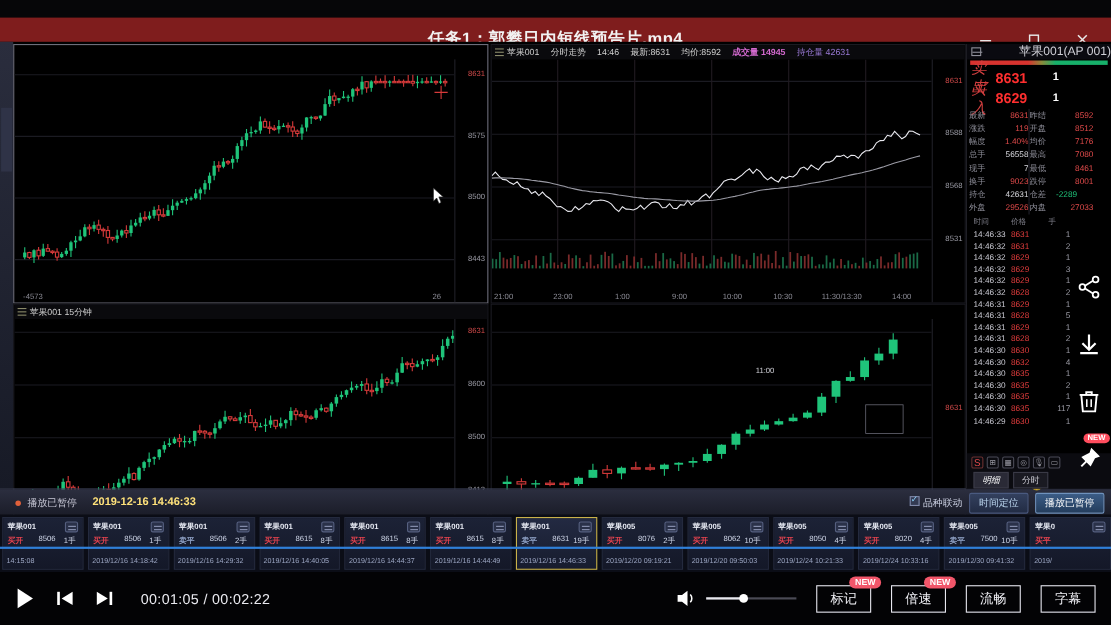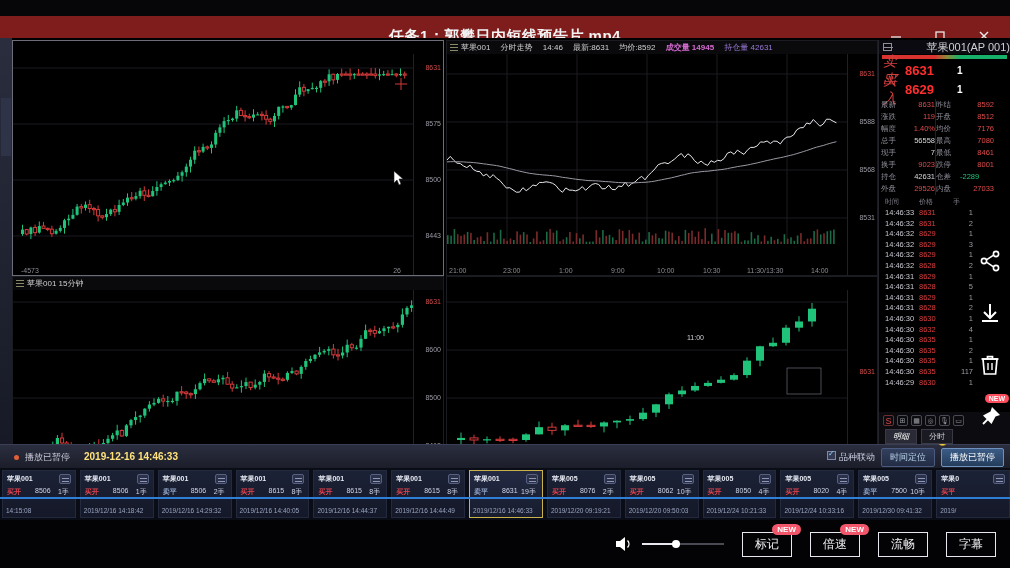--- a/index.html
+++ b/index.html
@@ -1249,20 +1249,44 @@
         <div class="th-icon"></div>
         <div class="th-dir buy">买平</div>
         <div class="th-price"></div>
         <div class="th-qty"></div>
         <div class="th-time">2019/</div>
       </div>
     </div>
   <div class="strip-line"></div>
 
   <div class="player">
+    <div class="pl-left">
+      <span class="pl-ic">
+        <svg width="18" height="20" viewBox="0 0 18 20">
+          <path d="M2 1 L16 10 L2 19 Z" fill="#ffffff"></path>
+        </svg>
+      </span>
+      <span class="pl-ic">
+        <svg width="18" height="16" viewBox="0 0 18 16">
+          <rect x="2" y="2" width="2.4" height="12" fill="#fff"></rect>
+          <path d="M16 2 L6 8 L16 14 Z" fill="#fff"></path>
+        </svg>
+      </span>
+      <span class="pl-ic">
+        <svg width="18" height="16" viewBox="0 0 18 16">
+          <path d="M2 2 L12 8 L2 14 Z" fill="#fff"></path>
+          <rect x="13.6" y="2" width="2.4" height="12" fill="#fff"></rect>
+        </svg>
+      </span>
+      <span class="pl-time">
+        <span>00:01:05</span>
+        <span>/</span>
+        <span>00:02:22</span>
+      </span>
+    </div>
 
     <div class="pl-right">
       <span class="vol-wrap">
         <svg width="20" height="18" viewBox="0 0 20 18">
           <path d="M2 6 H6 L11 2 V16 L6 12 H2 Z" fill="#fff"></path>
           <path d="M13.5 5.5 A5 5 0 0 1 13.5 12.5" fill="none" stroke="#fff" stroke-width="1.4"></path>
         </svg>
         <span class="vol-track">
           <span class="vol-fill"></span>
           <span class="vol-knob"></span>

